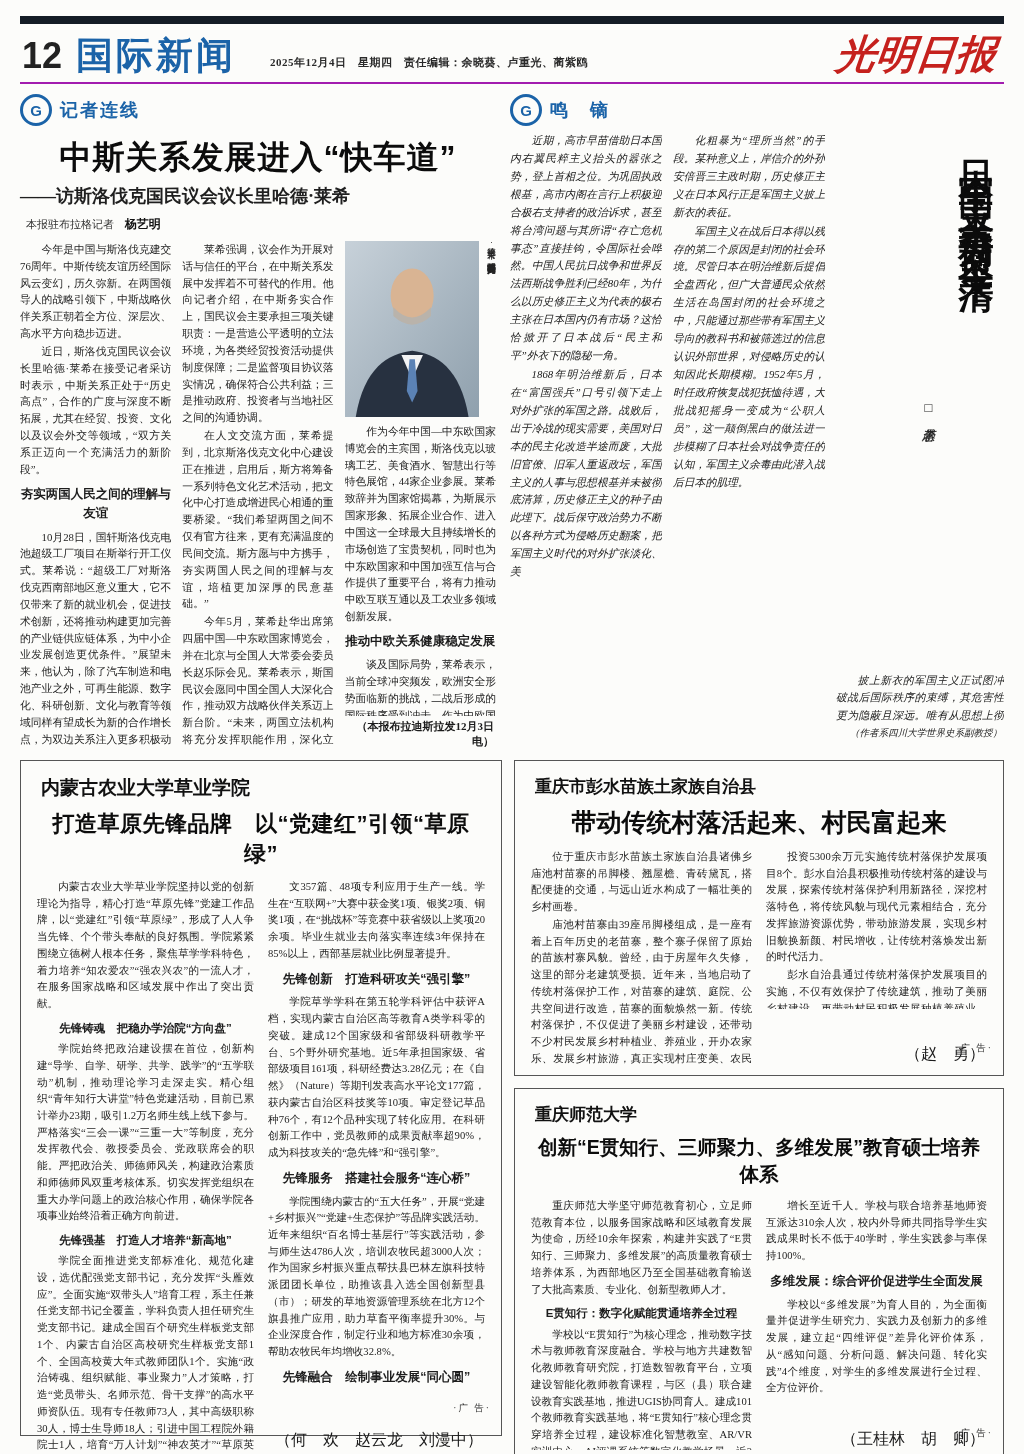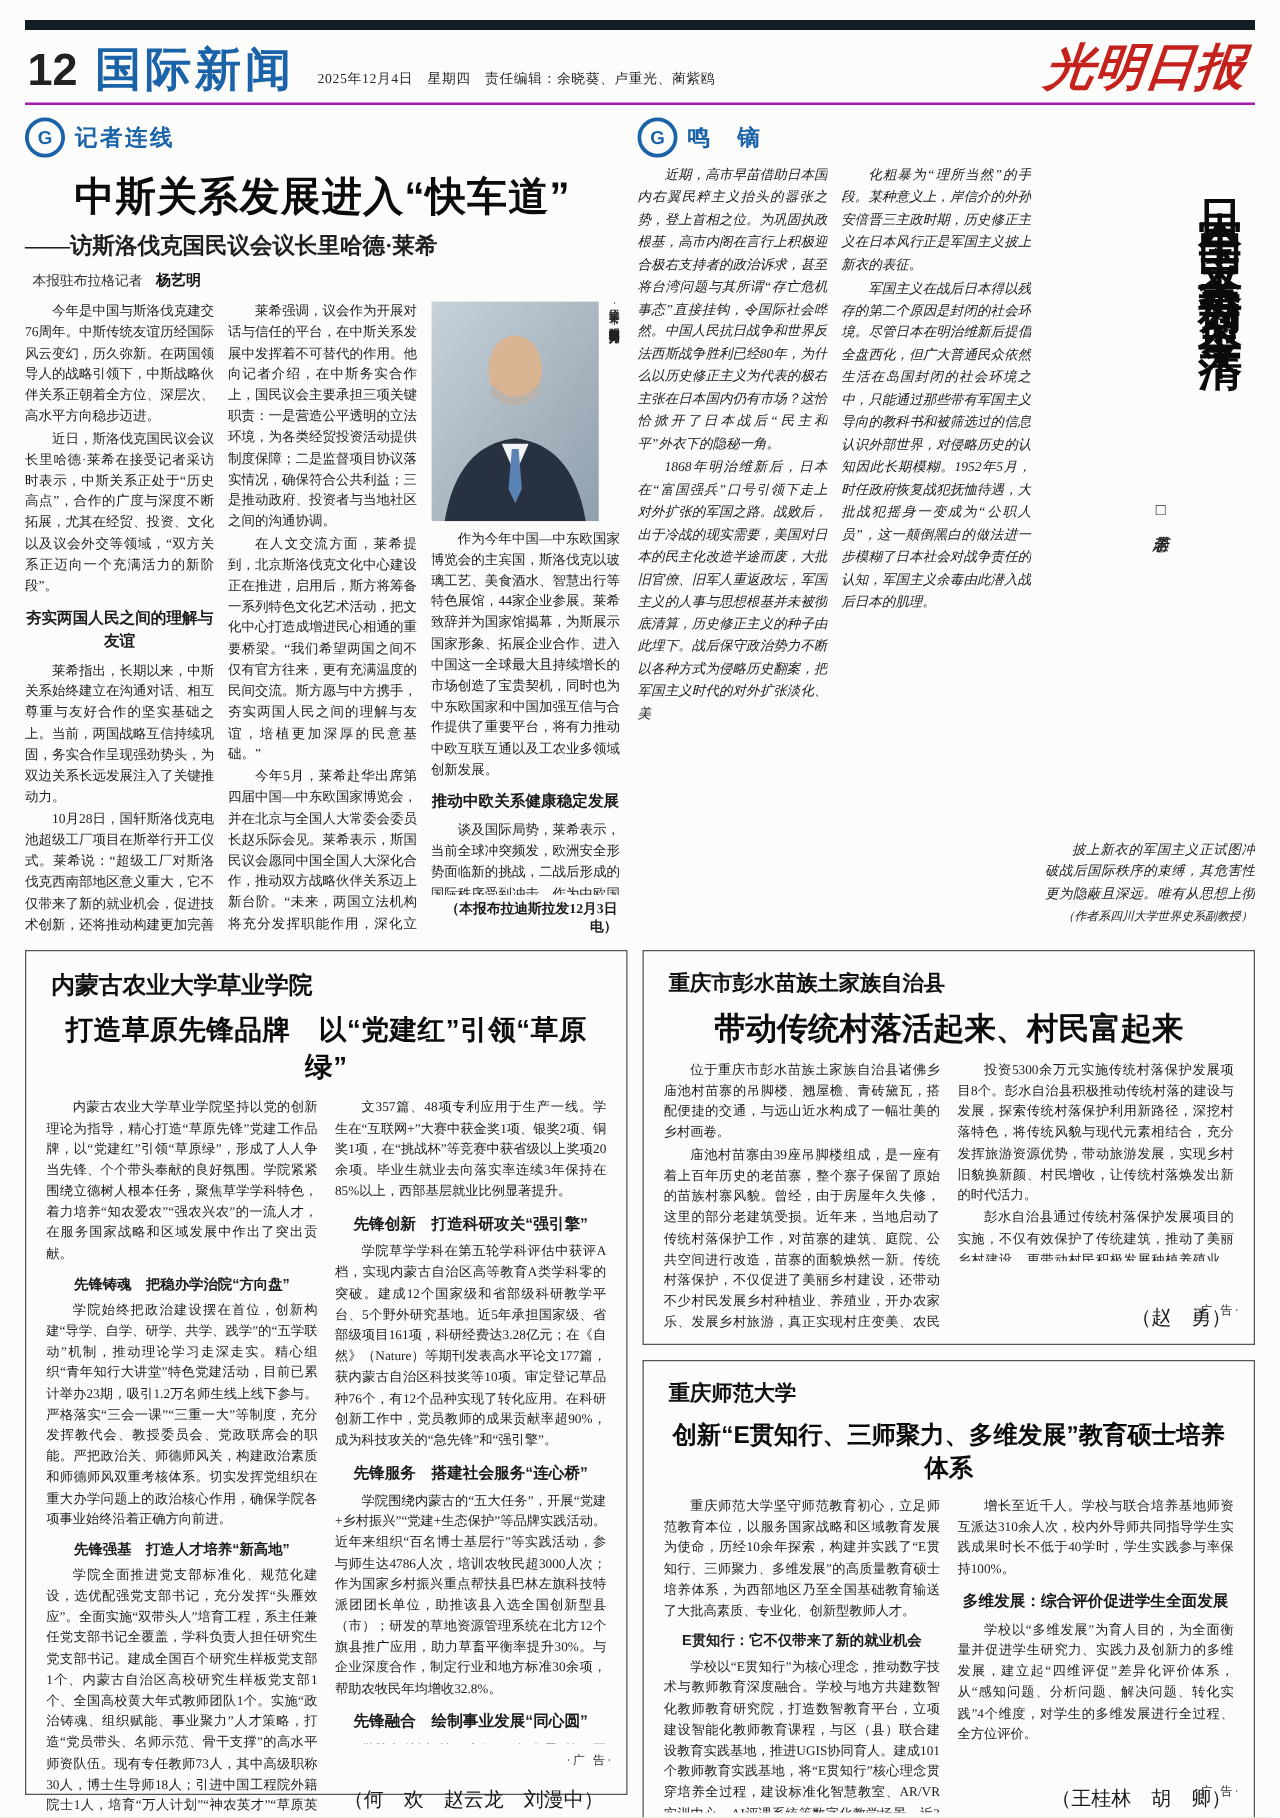--- a/index.html
+++ b/index.html
@@ -4,21 +4,21 @@
 <style>
   html,body{margin:0;padding:0;background:#e8e8e4;}
   .sheet{width:1024px;height:1454px;background:#fcfcfa;margin:0 auto;box-sizing:border-box;
          padding:16px 20px 0;position:relative;font-family:"Liberation Serif",serif;color:#1b1b1b;overflow:hidden;}
   .topbar{height:8px;background:#141c26;}
   
   .hdr{display:flex;align-items:flex-end;border-bottom:2px solid #a21caf;padding:10px 2px 8px;}
   .pageno{font-family:"Liberation Sans",sans-serif;font-size:36px;font-weight:700;color:#222;line-height:1;}
   .section{font-family:"Liberation Sans",sans-serif;font-size:37px;font-weight:900;color:#1b63a8;
            letter-spacing:3px;line-height:1;margin-left:14px;}
-  .dateline{font-size:11px;color:#2a2a2a;margin-left:18px;padding-bottom:4px;letter-spacing:.5px;}
+  .dateline{font-size:11px;color:#2a2a2a;margin-left:34px;padding-bottom:4px;letter-spacing:.5px;font-weight:bold;}
   .masthead{margin-left:auto;font-family:"DejaVu Serif",serif;font-style:italic;font-weight:700;
             font-size:40px;color:#c5211d;line-height:1;transform:skewX(-6deg);padding-right:6px;}
   
   .kicker{display:flex;align-items:center;margin:10px 0 2px;}
   .gmark{width:26px;height:26px;border:3px solid #1b63a8;border-radius:50%;display:flex;align-items:center;
          justify-content:center;font-family:"Liberation Sans",sans-serif;font-weight:900;font-size:15px;color:#1b63a8;}
   .kicktxt{font-family:"Liberation Sans",sans-serif;font-weight:900;font-size:18px;color:#1b63a8;margin-left:8px;letter-spacing:2px;}
   
   .mainrow{display:flex;gap:14px;height:664px;}
   .lead{width:476px;}
@@ -98,21 +98,20 @@
       <div class="lead-sub">——访斯洛伐克国民议会议长里哈德·莱希</div>
       <div class="byline">
         <span>本报驻布拉格记者</span>
         <b>杨艺明</b>
       </div>
       <div class="cols lead-body">
         <div class="col">
             <div class="it-p">今年是中国与斯洛伐克建交76周年。中斯传统友谊历经国际风云变幻，历久弥新。在两国领导人的战略引领下，中斯战略伙伴关系正朝着全方位、深层次、高水平方向稳步迈进。</div>
             <div class="it-p">近日，斯洛伐克国民议会议长里哈德·莱希在接受记者采访时表示，中斯关系正处于“历史高点”，合作的广度与深度不断拓展，尤其在经贸、投资、文化以及议会外交等领域，“双方关系正迈向一个充满活力的新阶段”。</div>
             <div class="it-h">夯实两国人民之间的理解与友谊</div>
-            <div class="it-p">莱希指出，长期以来，中斯关系始终建立在沟通对话、相互尊重与友好合作的坚实基础之上。当前，两国战略互信持续巩固，务实合作呈现强劲势头，为双边关系长远发展注入了关键推动力。</div>
             <div class="it-p">10月28日，国轩斯洛伐克电池超级工厂项目在斯举行开工仪式。莱希说：“超级工厂对斯洛伐克西南部地区意义重大，它不仅带来了新的就业机会，促进技术创新，还将推动构建更加完善的产业链供应链体系，为中小企业发展创造更优条件。”展望未来，他认为，除了汽车制造和电池产业之外，可再生能源、数字化、科研创新、文化与教育等领域同样有望成长为新的合作增长点，为双边关系注入更多积极动能。</div>
           </div>
         <div class="col">
             <div class="it-p">莱希强调，议会作为开展对话与信任的平台，在中斯关系发展中发挥着不可替代的作用。他向记者介绍，在中斯务实合作上，国民议会主要承担三项关键职责：一是营造公平透明的立法环境，为各类经贸投资活动提供制度保障；二是监督项目协议落实情况，确保符合公共利益；三是推动政府、投资者与当地社区之间的沟通协调。</div>
             <div class="it-p">在人文交流方面，莱希提到，北京斯洛伐克文化中心建设正在推进，启用后，斯方将筹备一系列特色文化艺术活动，把文化中心打造成增进民心相通的重要桥梁。“我们希望两国之间不仅有官方往来，更有充满温度的民间交流。斯方愿与中方携手，夯实两国人民之间的理解与友谊，培植更加深厚的民意基础。”</div>
             <div class="it-p">今年5月，莱希赴华出席第四届中国—中东欧国家博览会，并在北京与全国人大常委会委员长赵乐际会见。莱希表示，斯国民议会愿同中国全国人大深化合作，推动双方战略伙伴关系迈上新台阶。“未来，两国立法机构将充分发挥职能作用，深化立法、监督等经验交流，为双边务实合作营造良好法治环境。”</div>
           </div>
         <div class="col3wrap">
           <div class="photo-block">
             <svg viewBox="0 0 100 122" preserveAspectRatio="none">
@@ -219,21 +218,21 @@
         </div>
         <div class="admark">·广 告·</div>
       </div>
 
       <div class="adbox adcqnu">
         <div class="bkick">重庆师范大学</div>
         <div class="btitle">创新“E贯知行、三师聚力、多维发展”教育硕士培养体系</div>
         <div class="adbody h-cqnu">
           <div class="adcol">
               <div class="it-p">重庆师范大学坚守师范教育初心，立足师范教育本位，以服务国家战略和区域教育发展为使命，历经10余年探索，构建并实践了“E贯知行、三师聚力、多维发展”的高质量教育硕士培养体系，为西部地区乃至全国基础教育输送了大批高素质、专业化、创新型教师人才。</div>
-              <div class="it-h">E贯知行：它不仅带来了新的就业机会</div>
+              <div class="it-h">E贯知行：数字化赋能贯通培养全过程</div>
               <div class="it-p">学校以“E贯知行”为核心理念，推动数字技术与教师教育深度融合。学校与地方共建数智化教师教育研究院，打造数智教育平台，立项建设智能化教师教育课程，与区（县）联合建设教育实践基地，推进UGIS协同育人。建成101个教师教育实践基地，将“E贯知行”核心理念贯穿培养全过程，建设标准化智慧教室、AR/VR实训中心、AI评课系统等数字化教学场景，近3年参与数字化实训的教育硕士由三百余人</div>
             </div>
           <div class="adcol2">
             <div class="grow">
                 <div class="it-p">增长至近千人。学校与联合培养基地师资互派达310余人次，校内外导师共同指导学生实践成果时长不低于40学时，学生实践参与率保持100%。</div>
                 <div class="it-h">多维发展：综合评价促进学生全面发展</div>
                 <div class="it-p">学校以“多维发展”为育人目的，为全面衡量并促进学生研究力、实践力及创新力的多维发展，建立起“四维评促”差异化评价体系，从“感知问题、分析问题、解决问题、转化实践”4个维度，对学生的多维发展进行全过程、全方位评价。</div>
                 <div class="it-h">成效显著：人才培养质量与社会影响力双提升</div>
               </div>
             <div class="sigline">（王桂林　胡　卿）</div>

